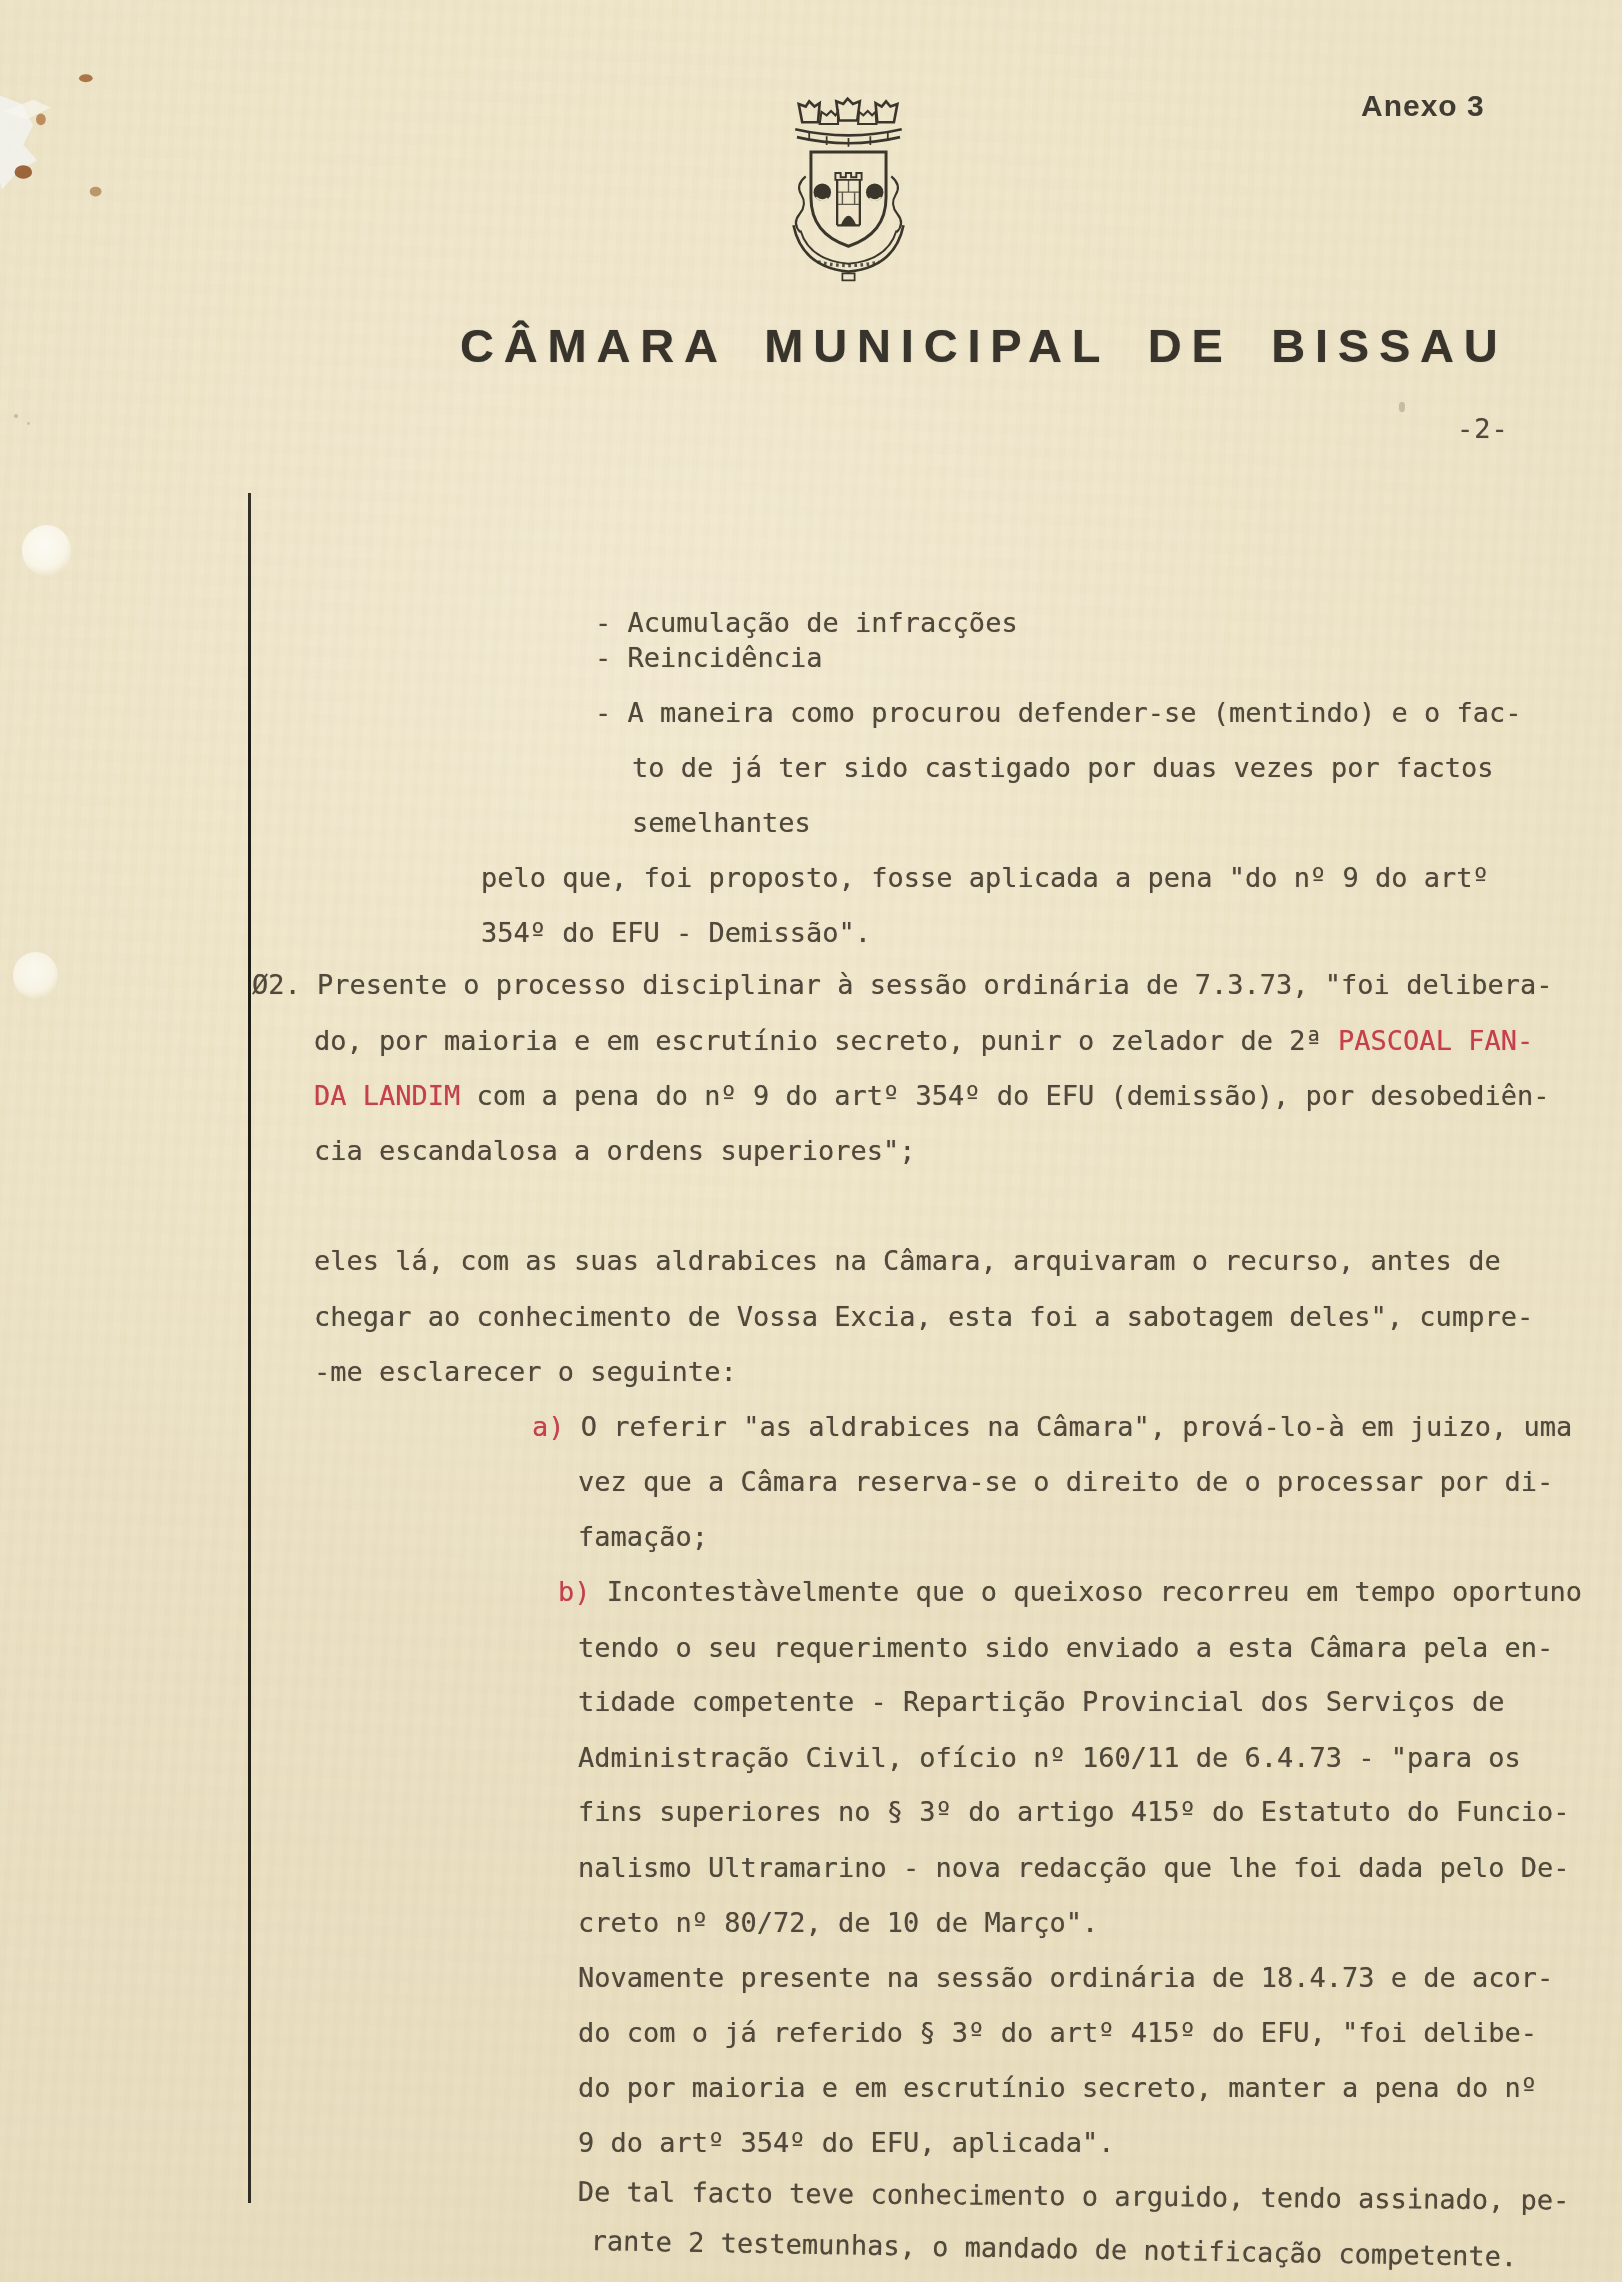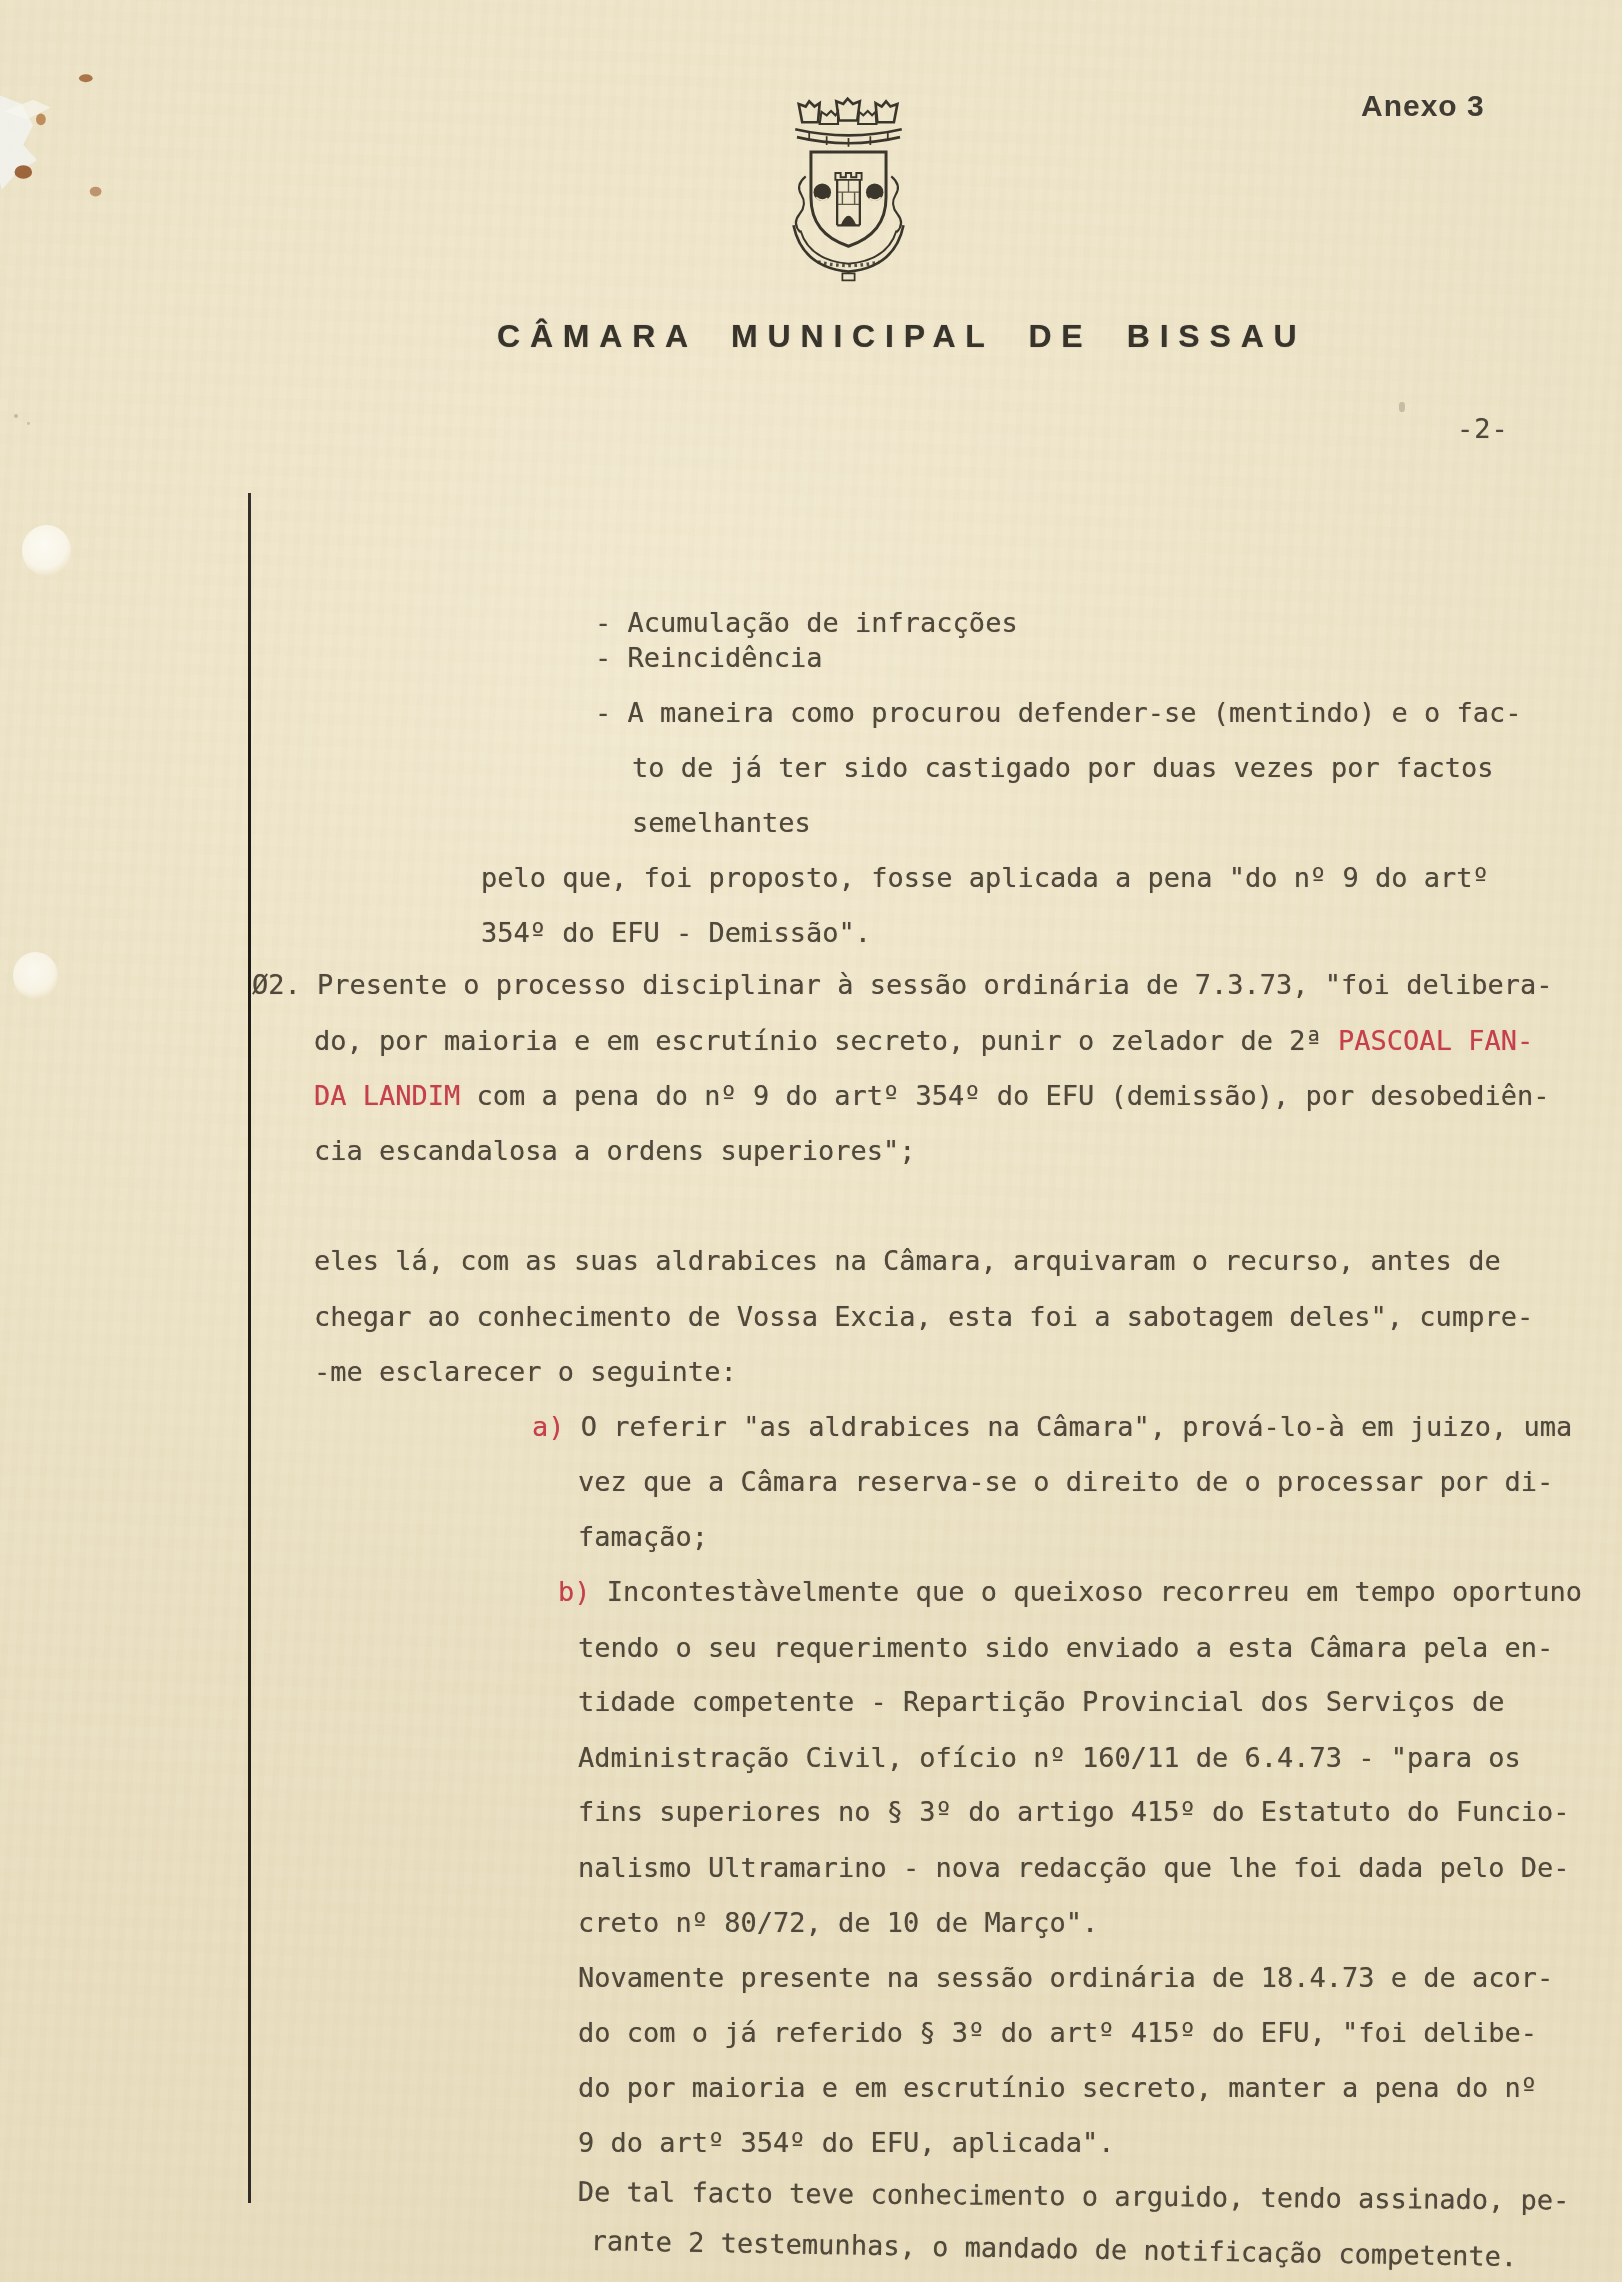--- a/index.html
+++ b/index.html
@@ -10,23 +10,23 @@
       radial-gradient(95% 70% at 42% 30%, rgba(255,250,234,0.30), rgba(255,250,234,0) 62%),
       radial-gradient(120% 120% at 50% 50%, rgba(0,0,0,0) 62%, rgba(120,96,52,0.10) 100%),
       linear-gradient(180deg,#ece2c6 0%,#ebe1c4 55%,#e7dcbd 100%);}
   .texture{position:absolute;inset:0;pointer-events:none;opacity:.5;
     background:
       repeating-linear-gradient(93deg, rgba(190,170,120,.045) 0 6.8px, rgba(255,255,240,.045) 6.8px 14.6px),
       repeating-linear-gradient(2deg, rgba(200,180,130,.03) 0 10.7px, rgba(255,255,245,.03) 10.7px 22.4px);}
   .annotation{position:absolute;left:1361px;top:55px;
     font-family:"Liberation Sans","DejaVu Sans",sans-serif;font-weight:700;
     font-size:30px;color:#403c33;letter-spacing:1px;margin-top:34px;}
-  .header-title{position:absolute;left:497px;top:318px;white-space:pre;
+  .header-title{position:absolute;left:460px;top:318px;white-space:pre;
     font-family:"Liberation Sans","DejaVu Sans",sans-serif;font-weight:700;
-    font-size:32px;color:#38342c;letter-spacing:9.8px;word-spacing:15.6px;
+    font-size:47px;color:#38342c;letter-spacing:9.8px;word-spacing:15.6px;
     text-shadow:0 0 1px rgba(50,45,35,.5);}
   .page-number{position:absolute;left:1457px;top:414px;font-size:26px;color:#6e6557;
     letter-spacing:1px;}
   .rule-v{position:absolute;left:248px;top:493px;width:3.4px;height:1710px;
     background:linear-gradient(180deg,#35302a,#1f1c17 15%,#262219 90%,#322d26);}
   .tl{position:absolute;white-space:pre;font-size:27px;line-height:29px;color:#50483b;
       text-shadow:0 0 0.7px rgba(70,58,44,.55);}
   .red{color:#c5404b;text-shadow:0 0 0.7px rgba(180,50,60,.5);}
   .hole{position:absolute;border-radius:50%;
     background:radial-gradient(circle at 45% 40%, #fcfaf3 0%, #f8f4e6 55%, rgba(245,240,224,0) 78%);}

